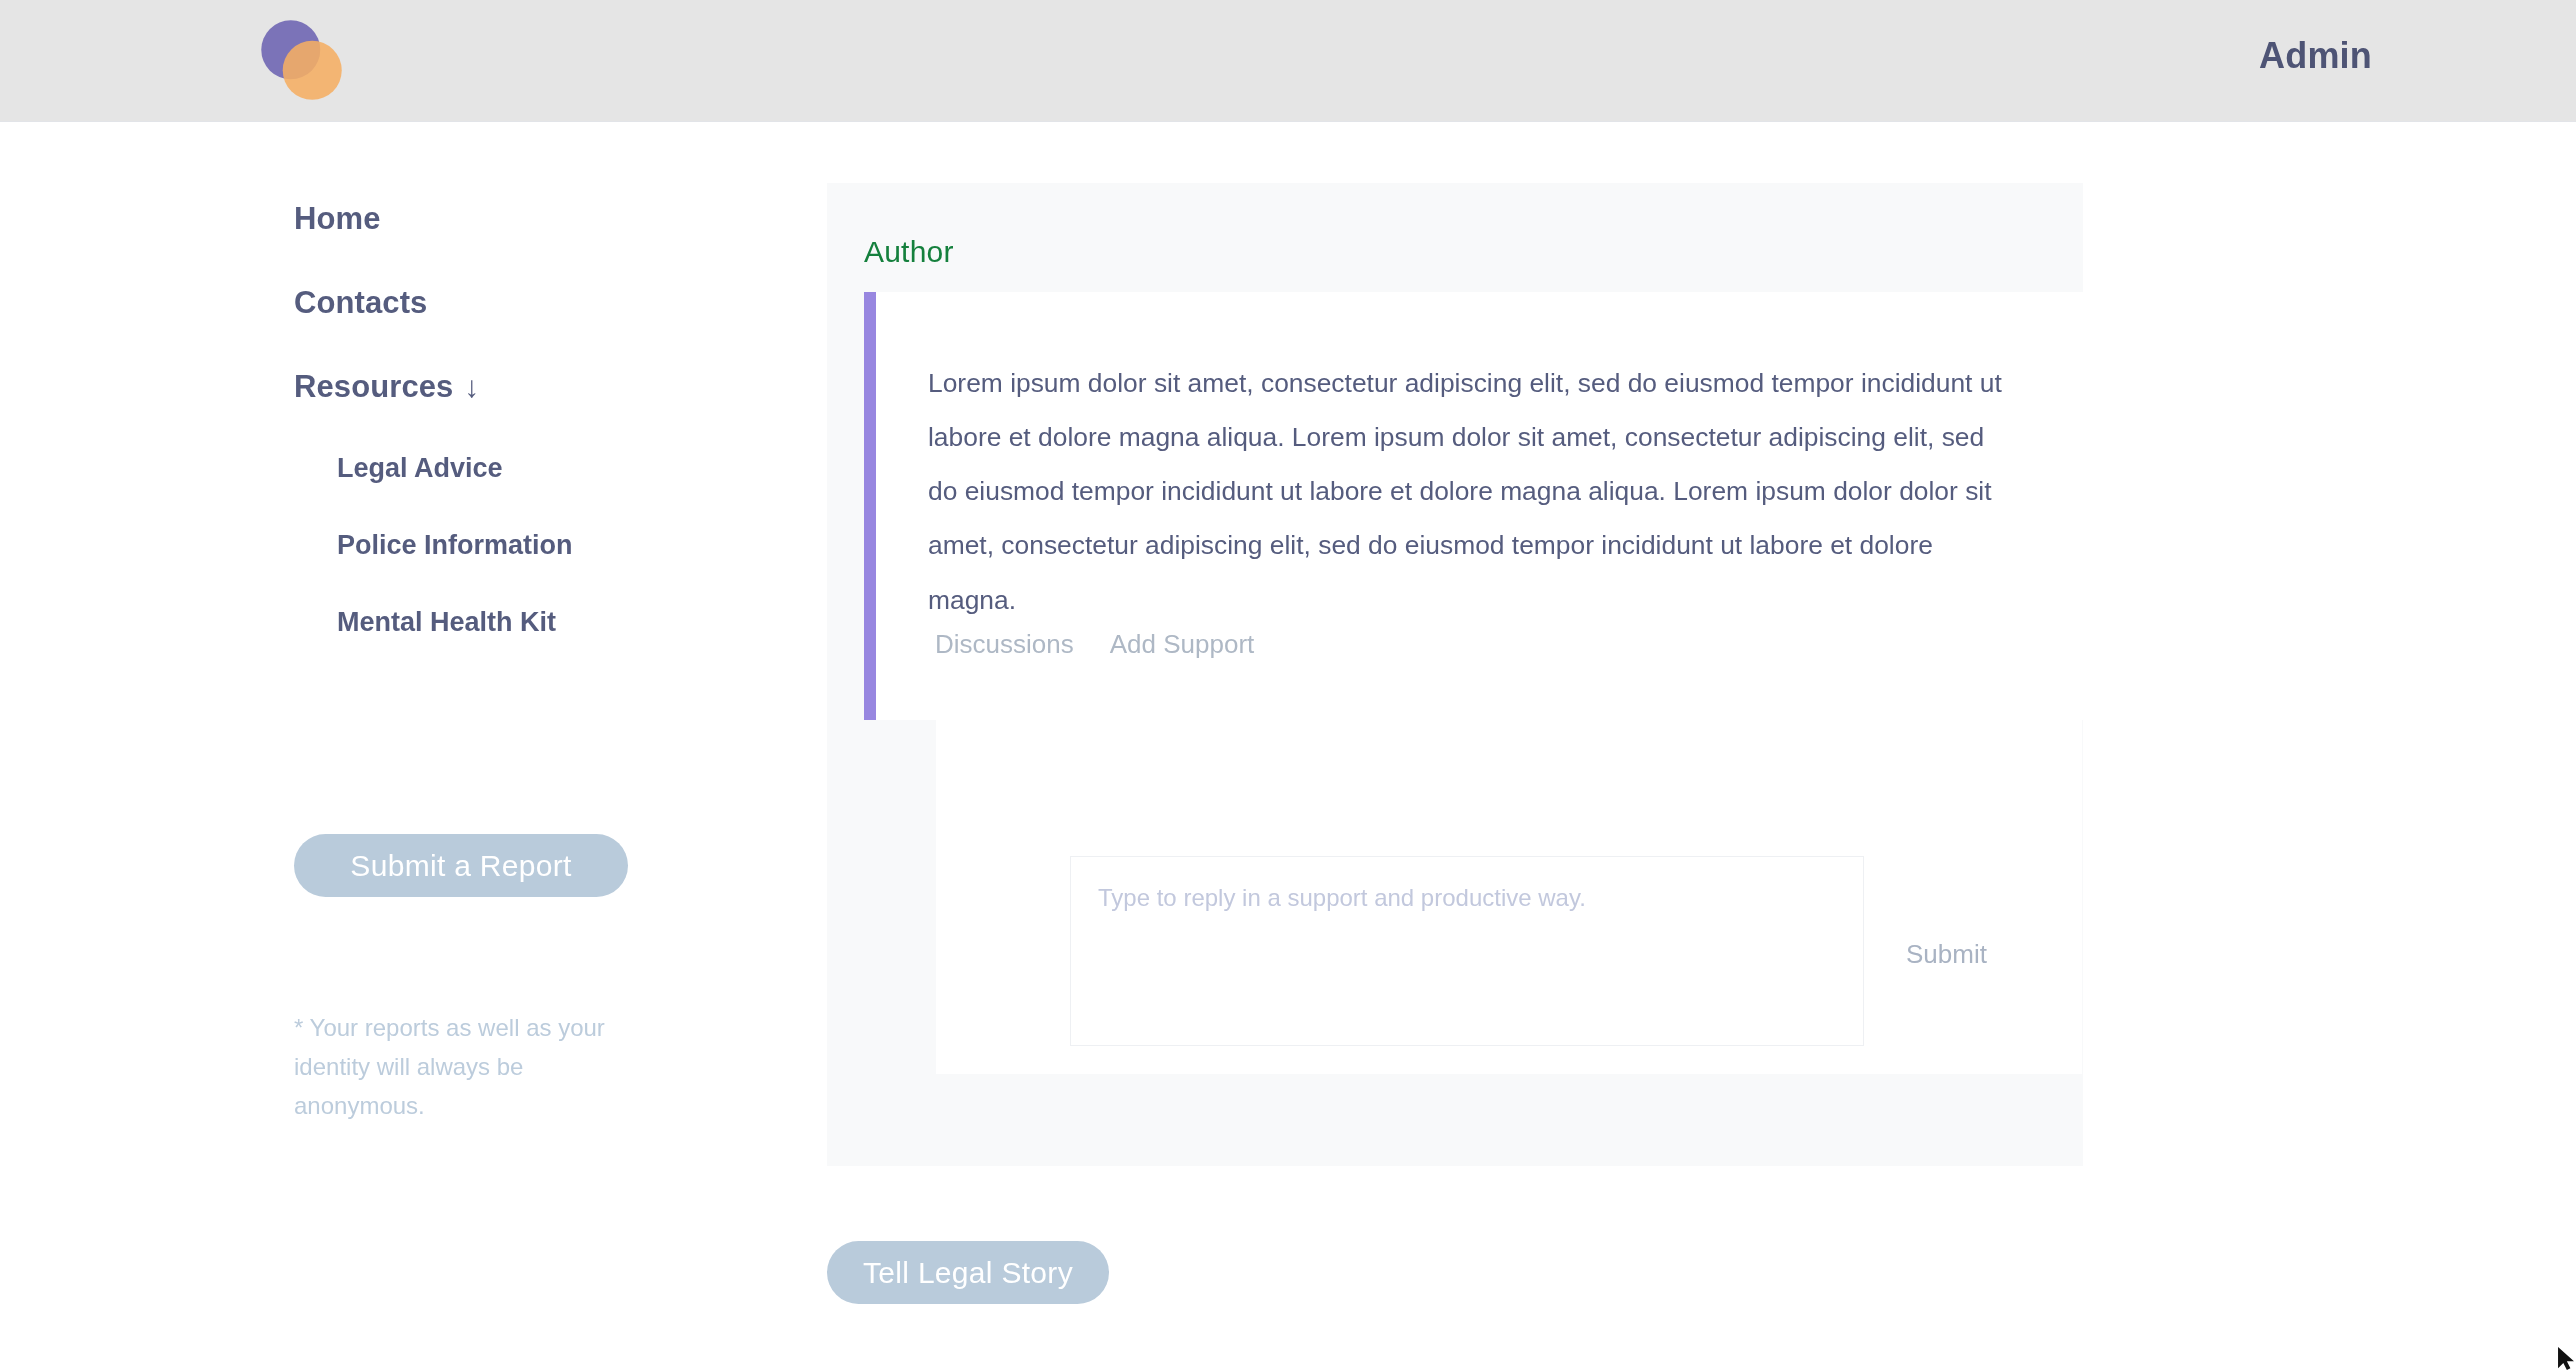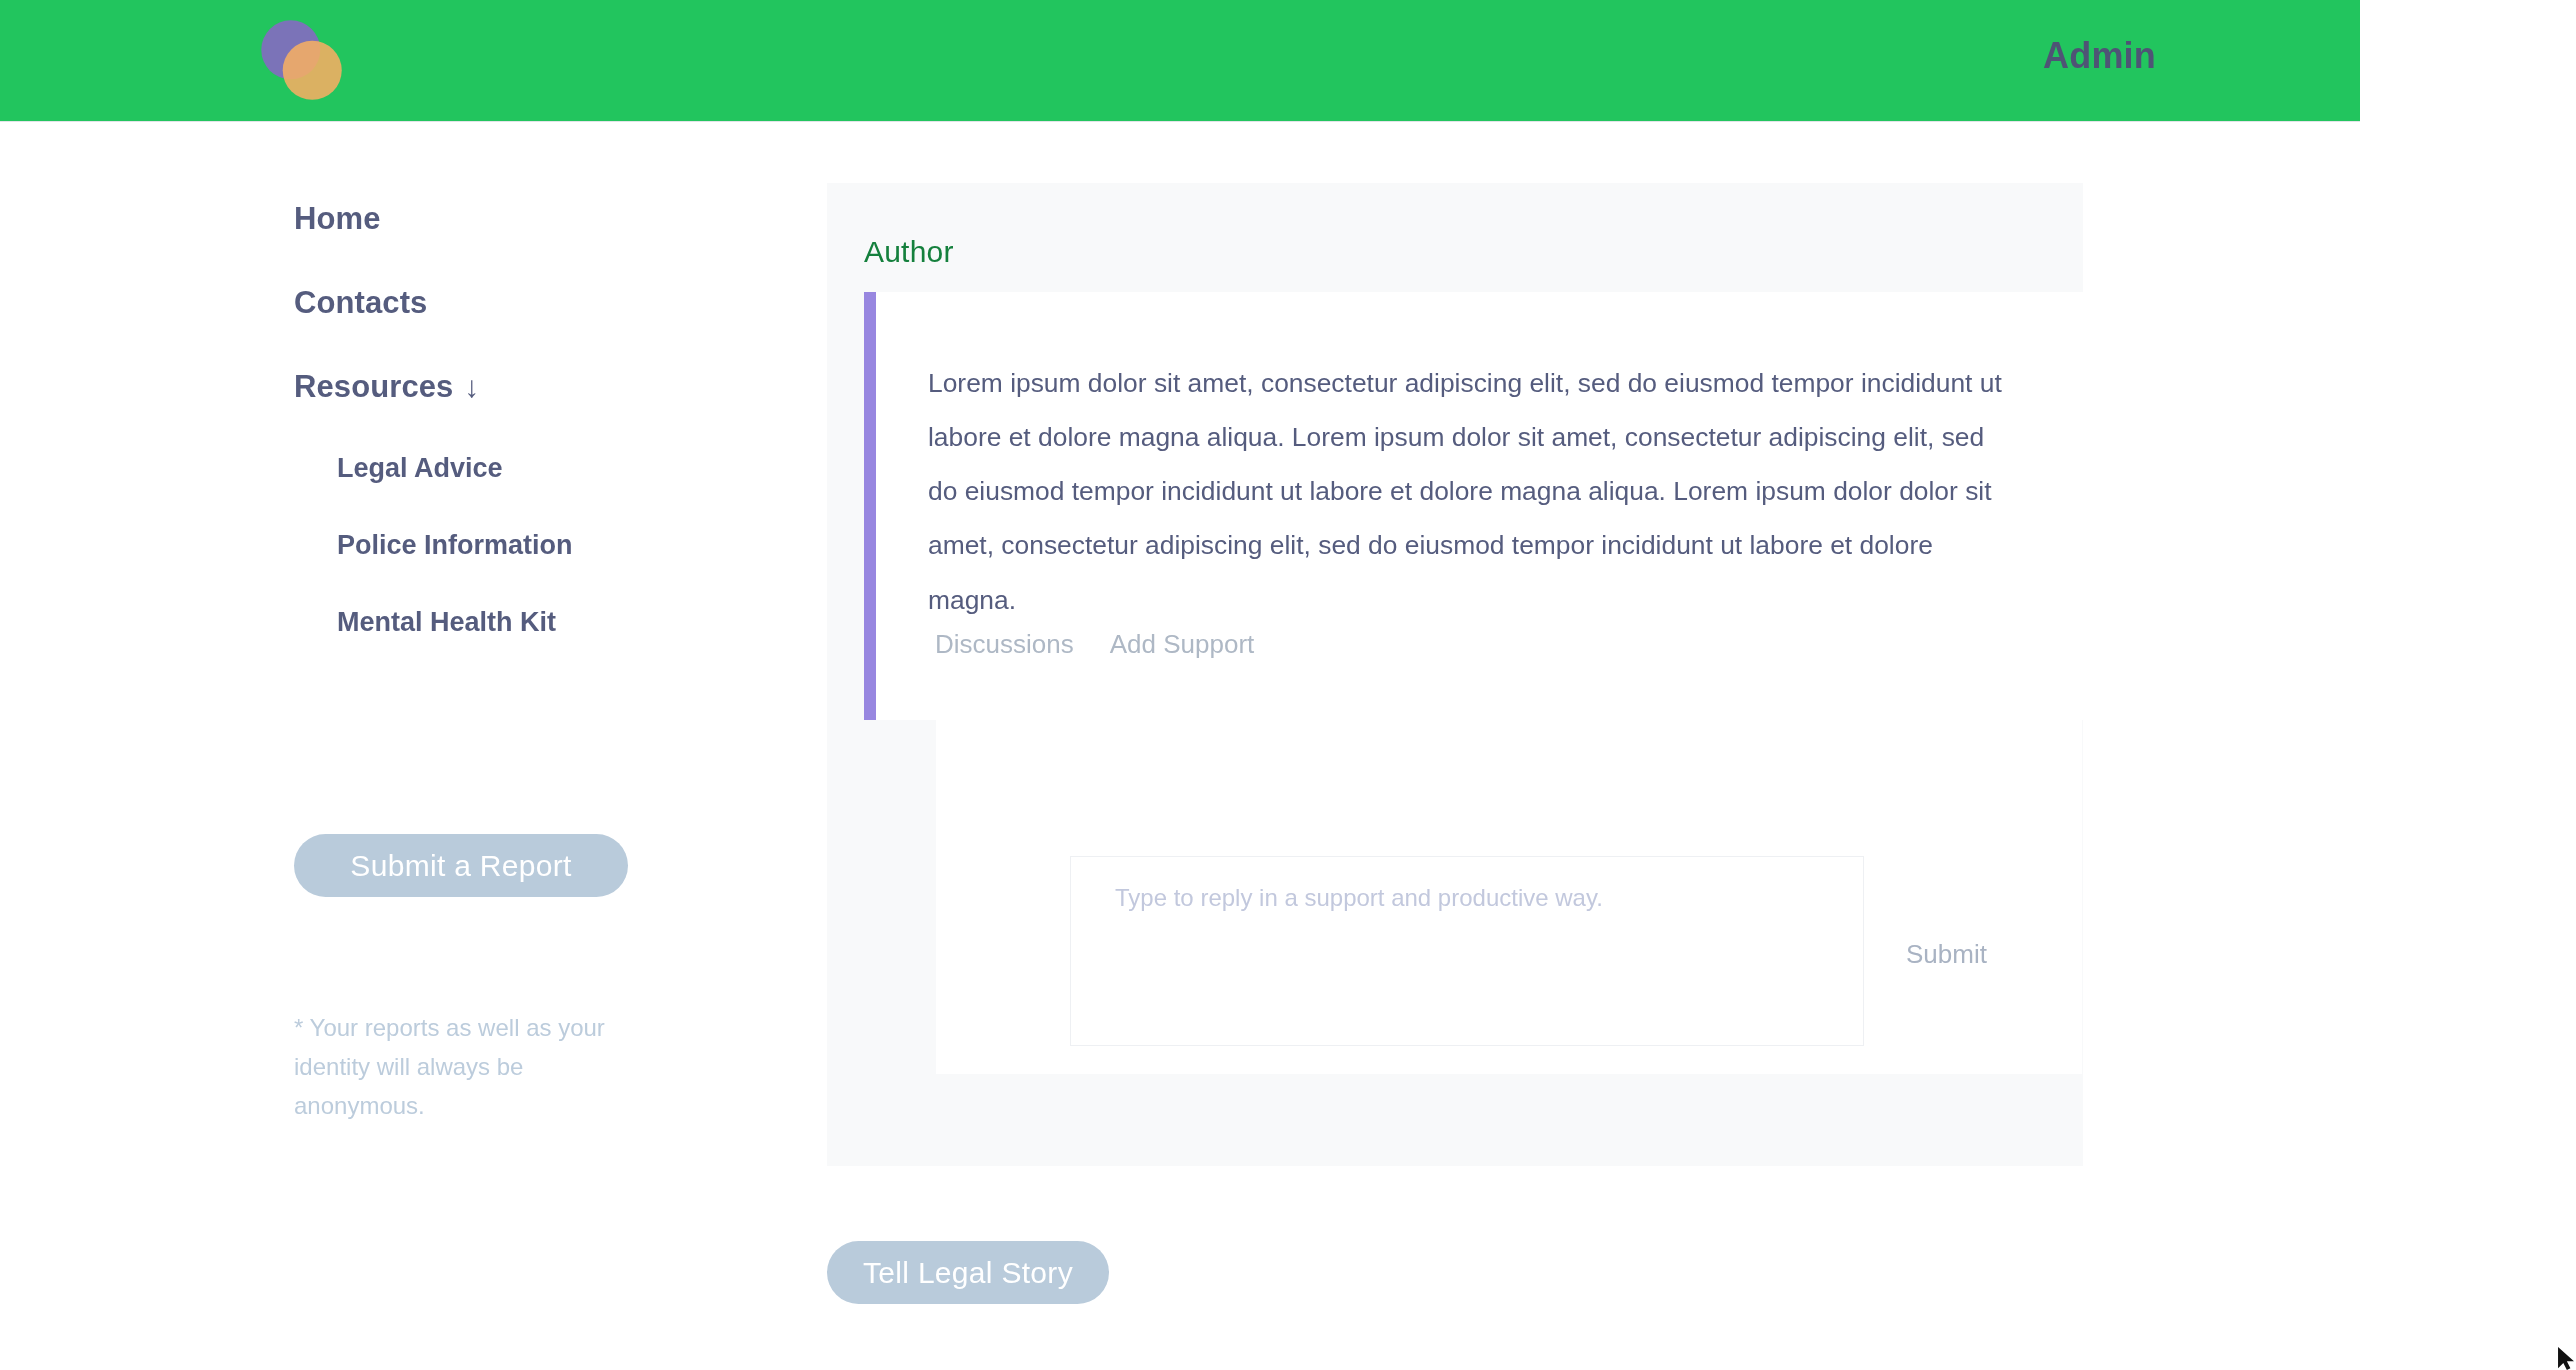--- a/index.html
+++ b/index.html
@@ -15,23 +15,23 @@
     position: relative;
     width: 2576px;
     height: 1370px;
     background: #ffffff;
   }
 
   
   .header {
     position: absolute;
     top: 0; left: 0;
-    width: 2360px;
+    width: 2576px;
     height: 122px;
-    background: #22c55e;
+    background: #e5e5e5;
     border-bottom: 1.8px solid #e2e4e8;
   }
   .logo {
     position: absolute;
     left: 253px;
     top: 14.3px;
     width: 97px;
     height: 93px;
   }
   .logo svg { display: block; }
@@ -176,21 +176,21 @@
     background: #ffffff;
   }
   .reply-textarea {
     position: absolute;
     left: 134px;
     top: 136px;
     width: 794px;
     height: 190px;
     background: #ffffff;
     border: 1.8px solid #eef0f3;
-    padding: 27px 44px;
+    padding: 27px 27px;
     font-family: "Liberation Sans", sans-serif;
     font-size: 24px;
     color: #555c7e;
     resize: none;
     outline: none;
   }
   .reply-textarea::placeholder {
     color: #c2c8dd;
     font-size: 24px;
   }

